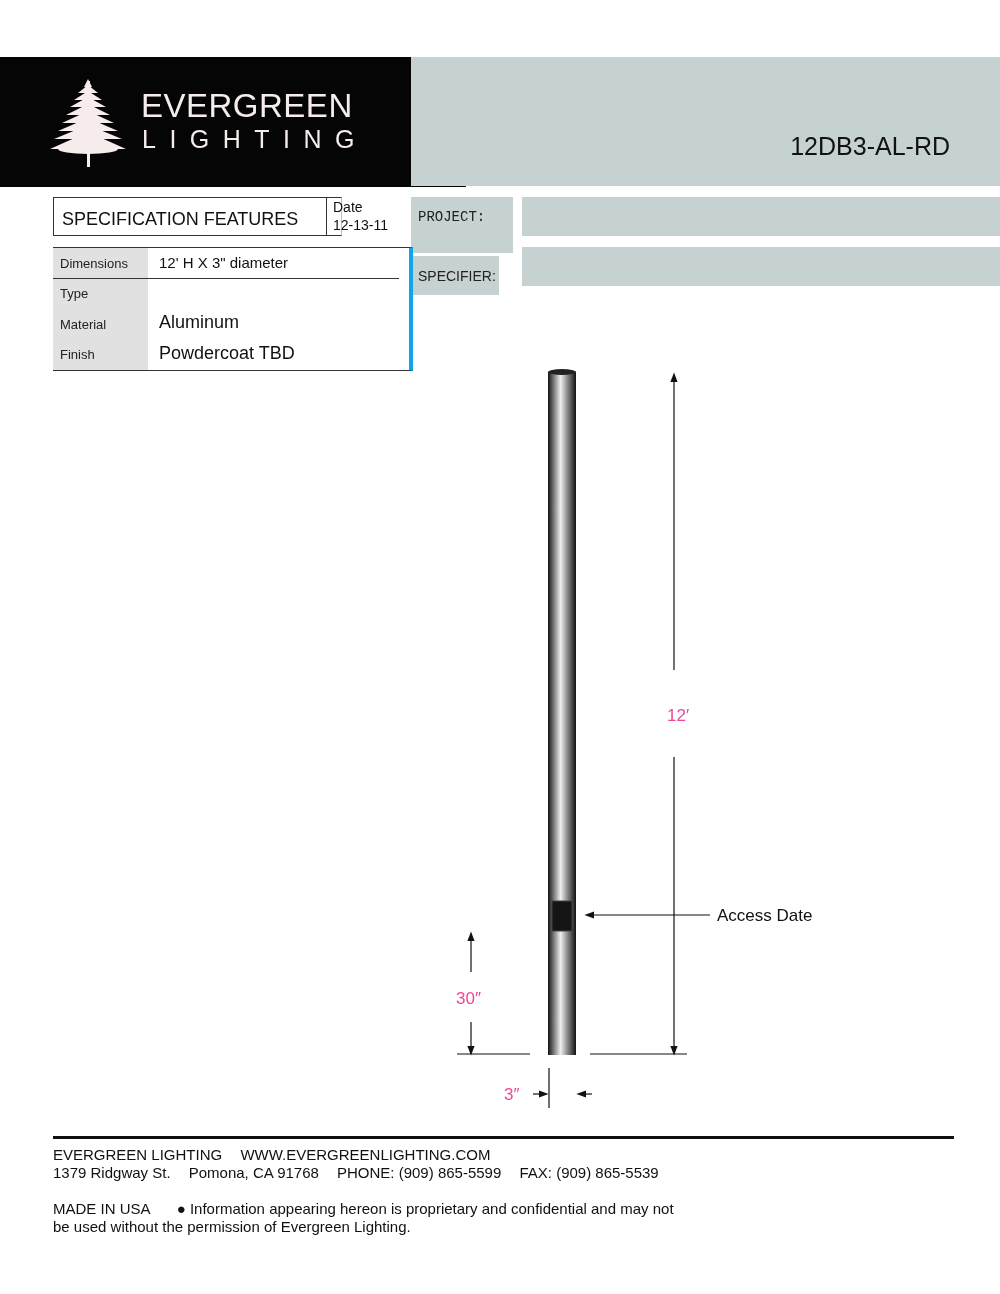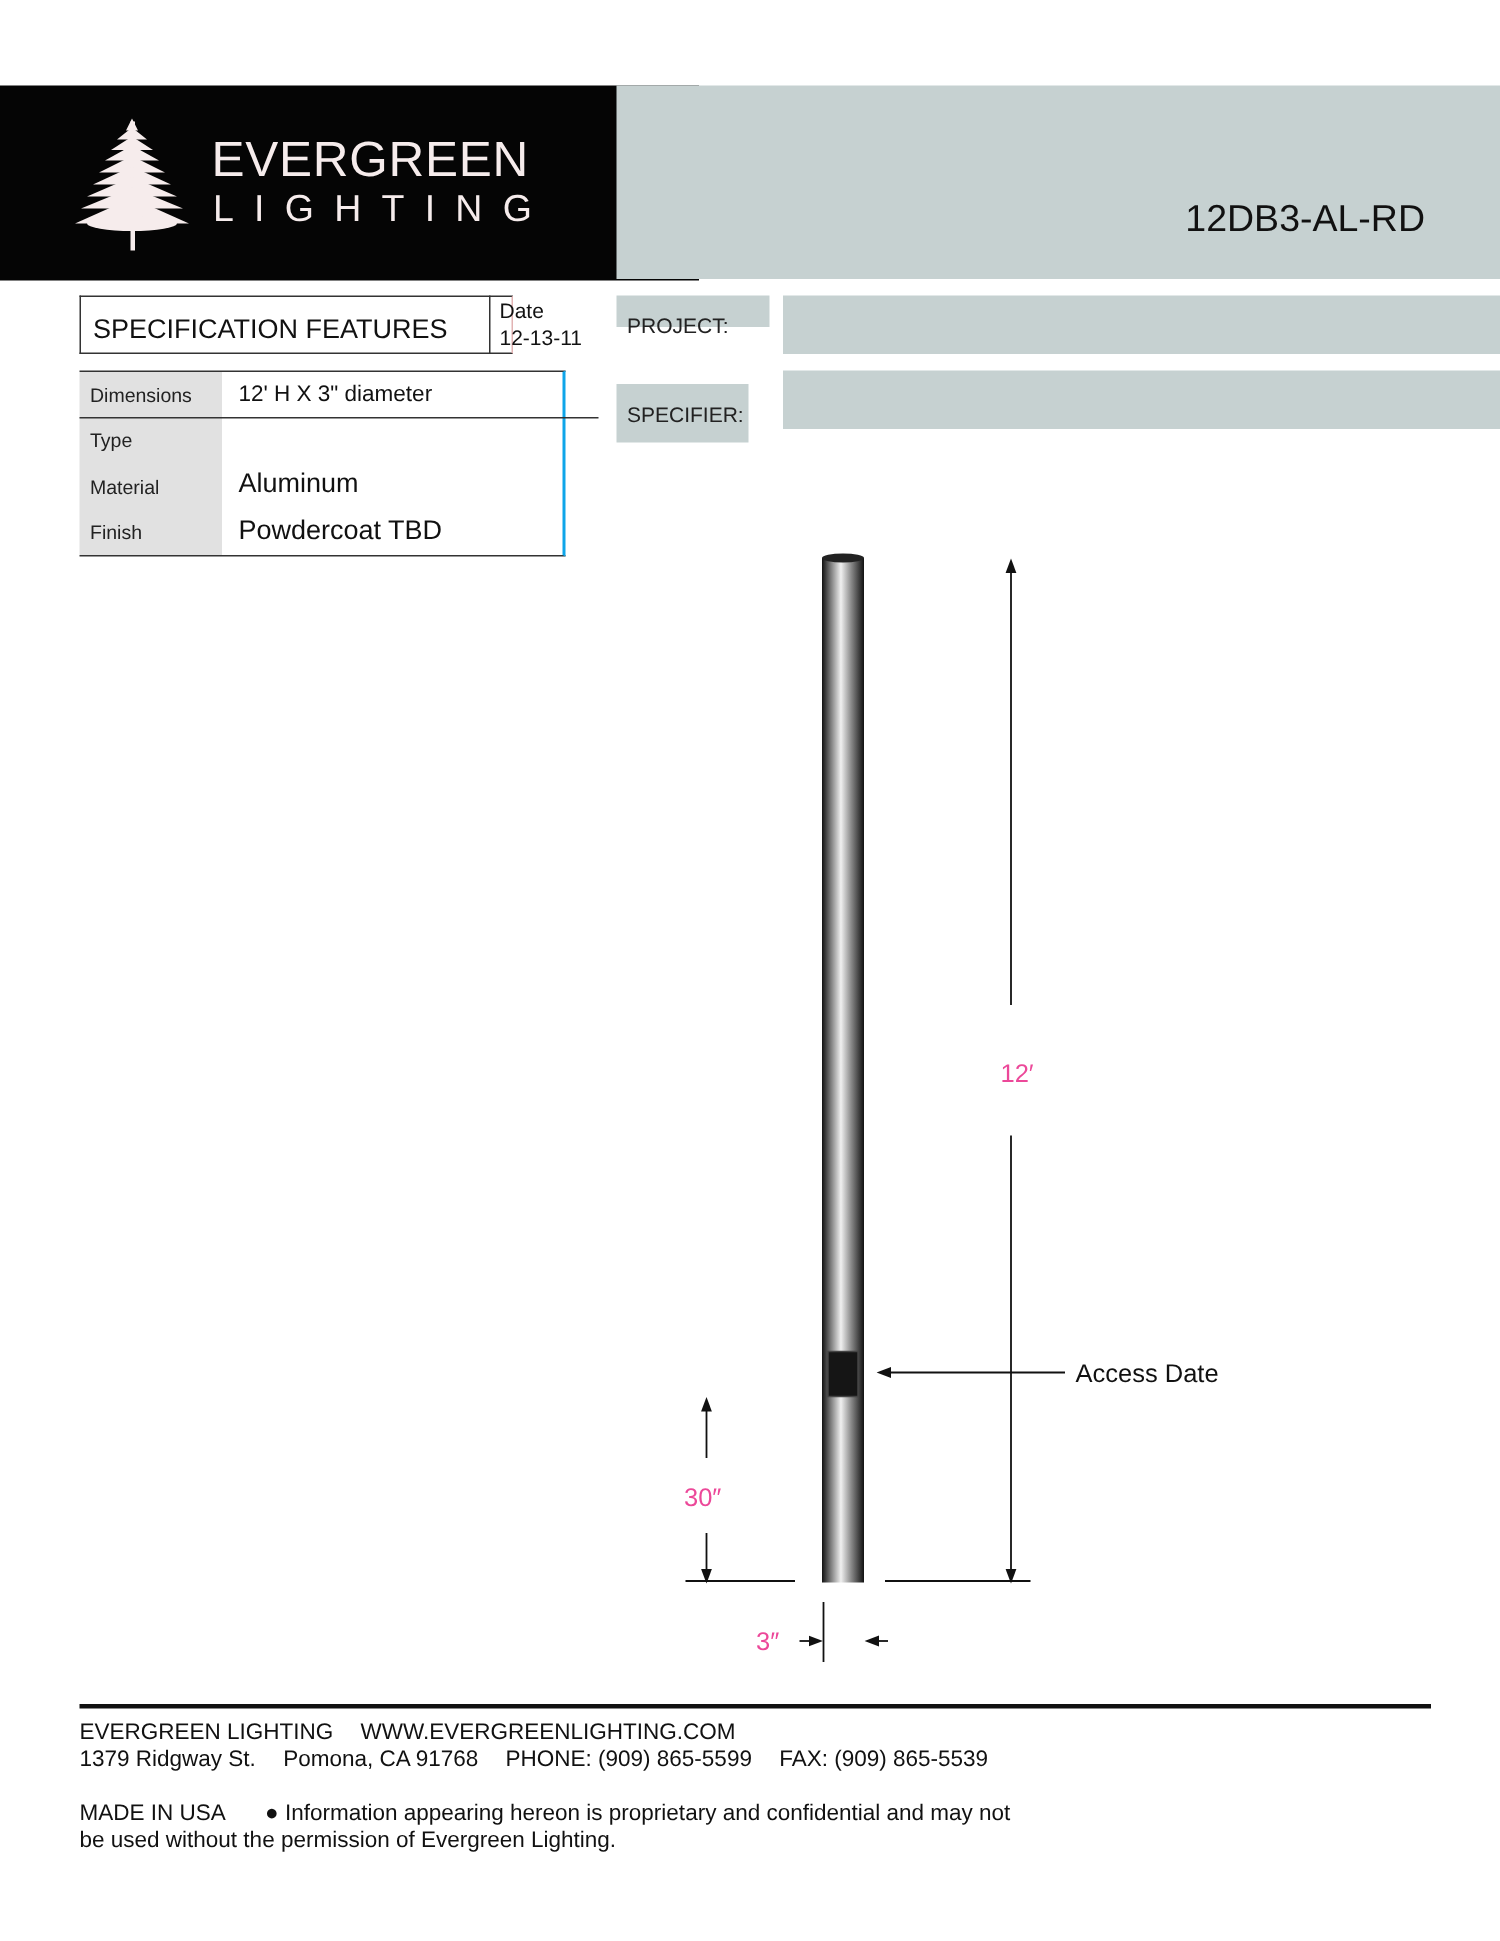--- a/index.html
+++ b/index.html
@@ -12,35 +12,35 @@
   #logo-tree { position:absolute; left:48px; top:20px; width:82px; height:94px; }
   #logo-word1 { position:absolute; left:141px; top:30px; font-size:33px; color:#f6ecec; letter-spacing:0.5px; }
   #logo-word2 { position:absolute; left:142px; top:68px; font-size:25px; color:#f6ecec; letter-spacing:13.5px; }
 
   
   #title-block { left:411px; top:57px; width:589px; height:129px; background:#c6d1d1; }
   #title-line1 { position:absolute; right:107px; top:26px; font-size:25px; color:#111; }
   #title-line2 { position:absolute; right:50px; top:75px; font-size:25px; color:#111; }
 
   .gray-box { background:#c6d1d1; }
-  #project-label-box { left:411px; top:197px; width:102px; height:21px; }
+  #project-label-box { left:411px; top:197px; width:102px; height:56px;font-family:Liberation Mono, monospace; }
   #project-field { left:522px; top:197px; width:478px; height:39px; }
   #specifier-label-box { left:411px; top:256px; width:88px; height:39px; }
   #specifier-field { left:522px; top:247px; width:478px; height:39px; }
   .gray-label { position:absolute; left:7px; top:12px; font-size:14px; color:#222; }
 
   
   #spec-header { left:53px; top:197px; width:289px; height:39px; border:1px solid #333; border-color:#333 #e2b3b3 #333 #333; box-sizing:border-box; }
   #spec-title { position:absolute; left:8px; top:11px; font-size:18px; color:#111; }
   #spec-date-cell { position:absolute; left:272px; top:-1px; width:74px; height:39px; border-left:1px solid #333; }
   #spec-date-label { position:absolute; left:6px; top:2px; font-size:14px; }
   #spec-date-value { position:absolute; left:6px; top:20px; font-size:14px; }
 
   
-  #spec-table { left:53px; top:247px; width:324px; height:124px; border-top:1px solid #333; border-bottom:1px solid #333; border-right:2px solid #0ea5e9; box-sizing:border-box;text-decoration:underline; }
+  #spec-table { left:53px; top:247px; width:360px; height:124px; border-top:1px solid #333; border-bottom:1px solid #333; border-right:4px solid #0ea5e9; box-sizing:border-box;text-decoration:underline; }
   #spec-label-col { position:absolute; left:0; top:0; width:95px; height:122px; background:#e1e1e1; }
   #spec-divider { position:absolute; left:0; top:30px; width:346px; height:1px; background:#333; }
   .spec-label { position:absolute; left:7px; font-size:13px; color:#222; }
   .spec-value { position:absolute; left:106px; font-size:18px; color:#111; }
 
   
   #drawing { left:0; top:0; width:1000px; height:1130px; pointer-events:none; }
   .dim-text { font-size:17px; color:#ec4899; }
   #dim-12 { left:667px; top:706px; }
   #dim-30 { left:456px; top:989px; }

